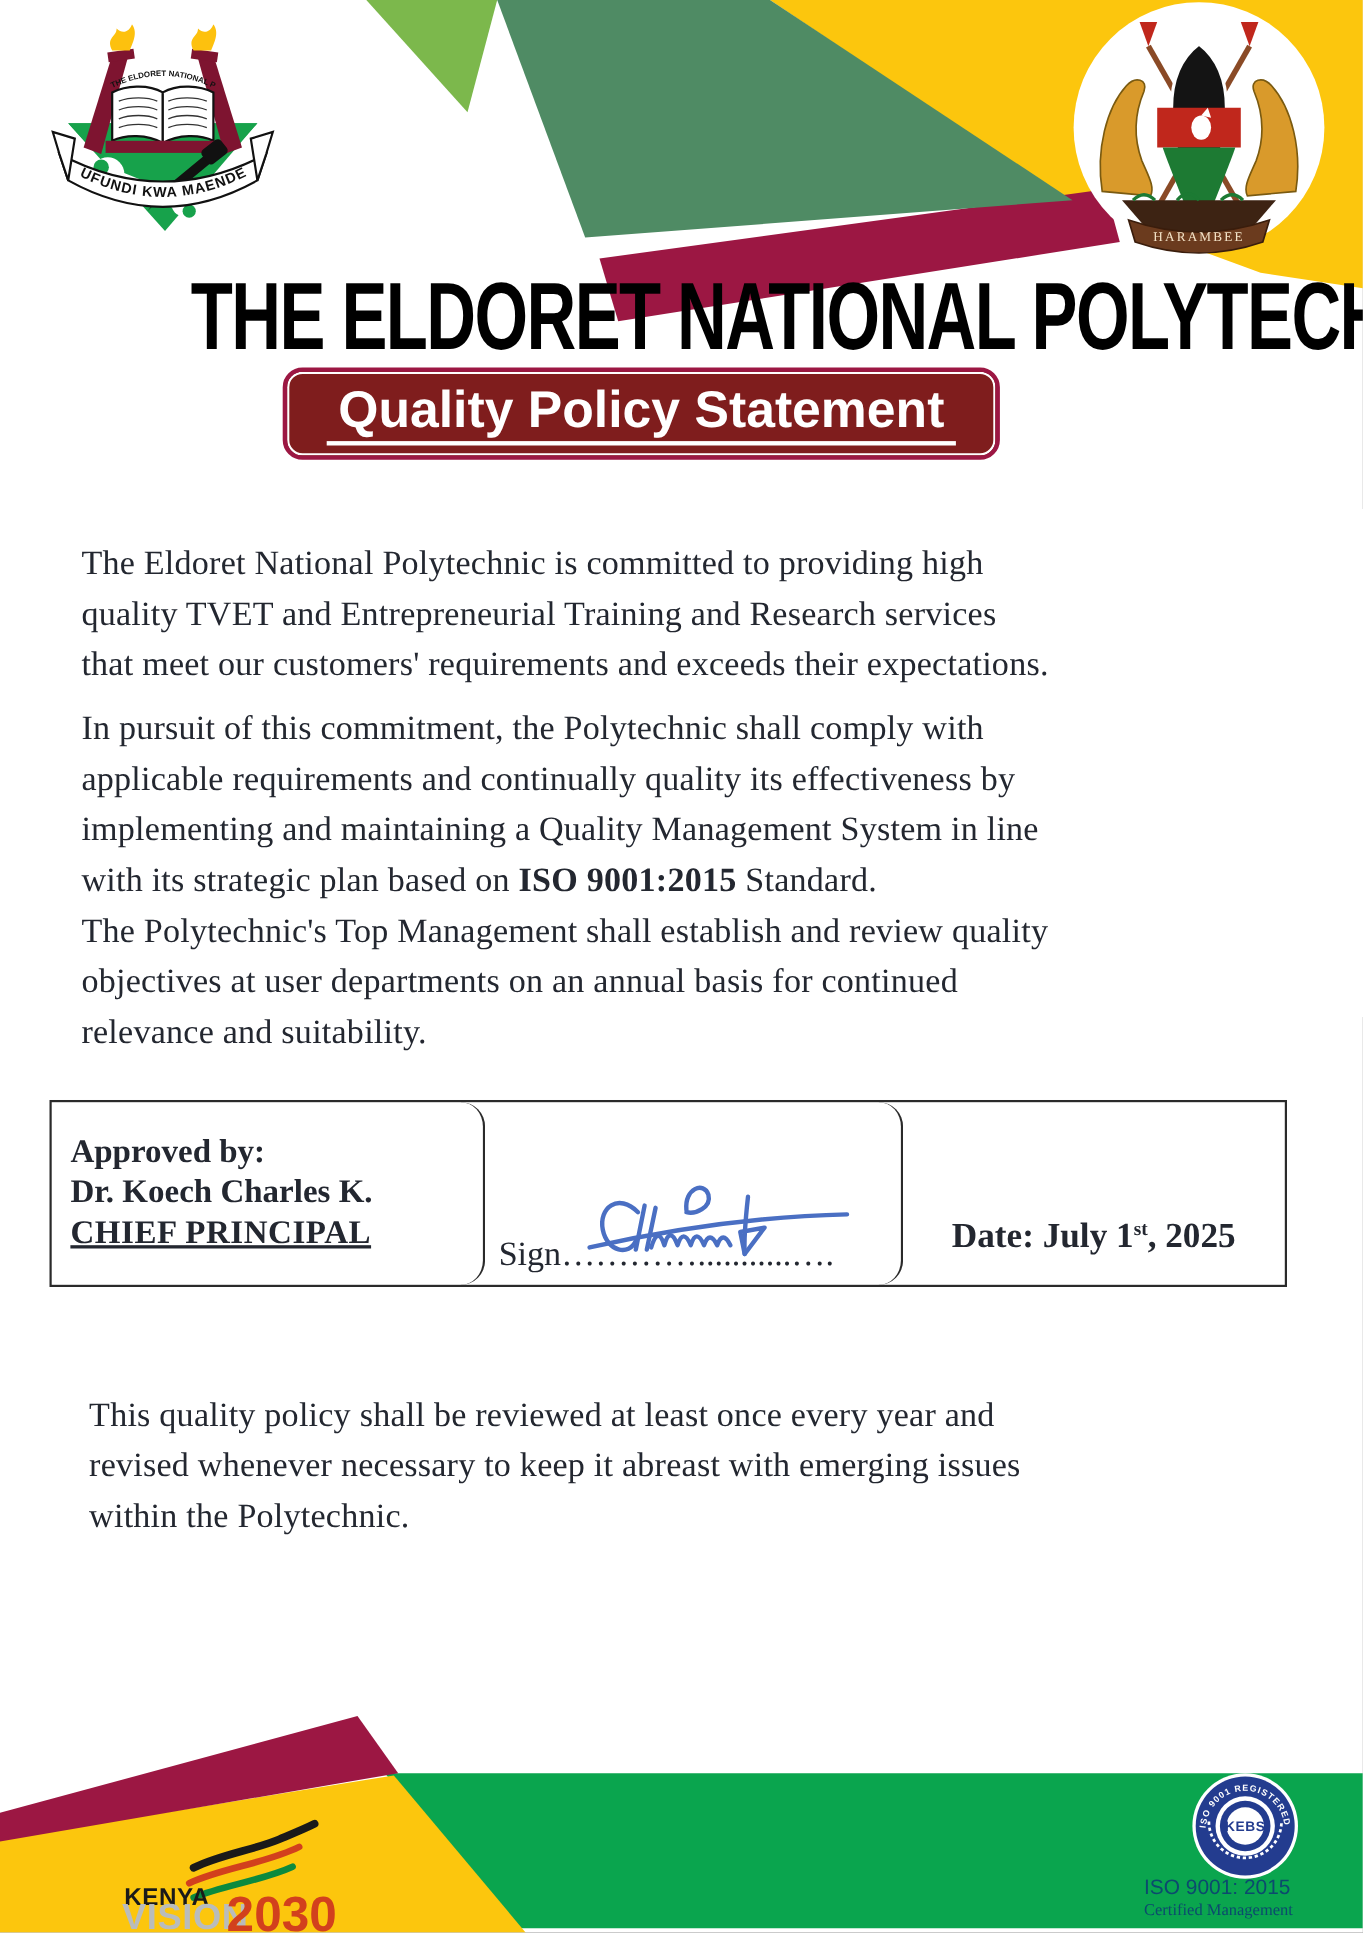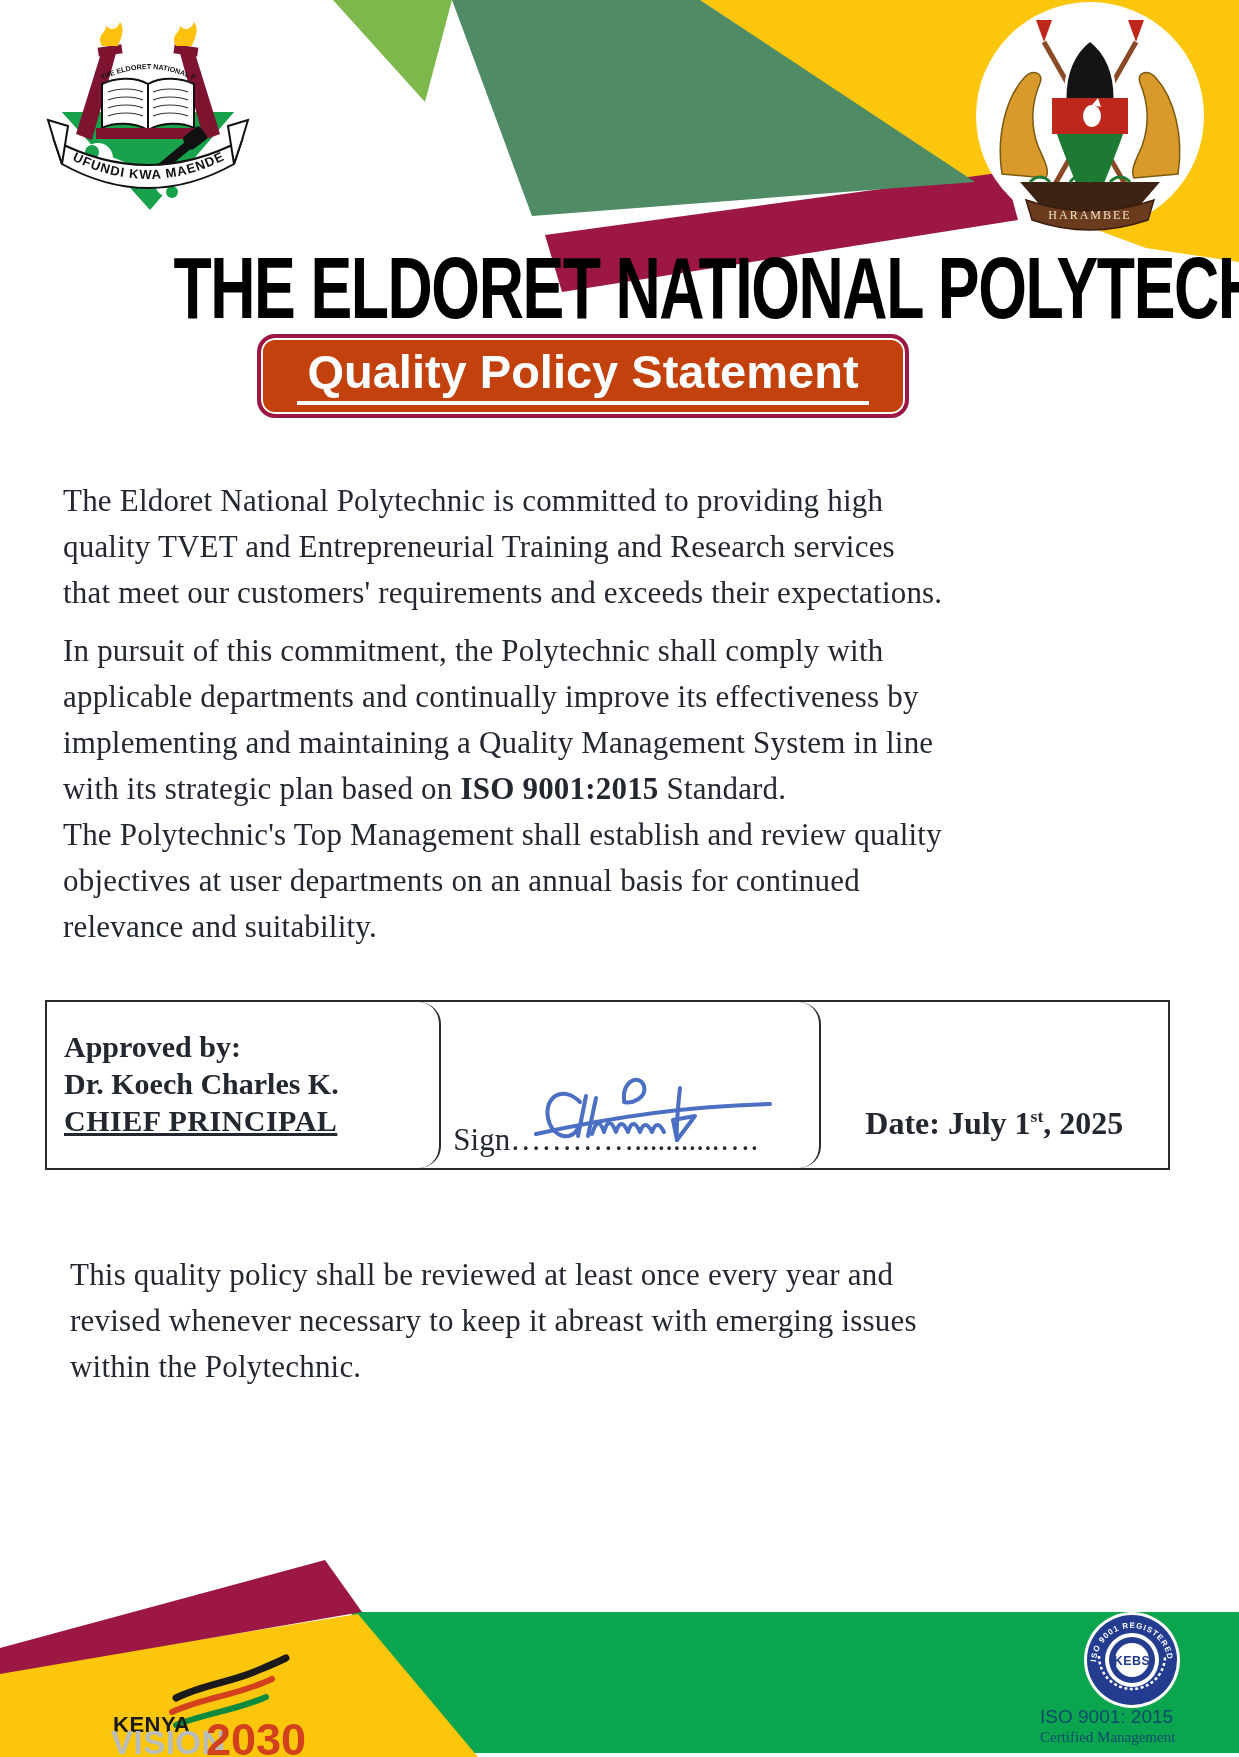--- a/index.html
+++ b/index.html
@@ -16,33 +16,33 @@
   .title{
     position:absolute;top:240px;left:0;width:1239px;height:96px;
     text-align:center;white-space:nowrap;
     font-family:"Liberation Sans", sans-serif;font-weight:bold;
     font-size:87px;letter-spacing:-2px;color:#000;
     transform:scaleX(0.72);transform-origin:50% 50%;
     line-height:96px;
   }
   .banner{
     position:absolute;top:334px;left:257px;width:652px;height:84px;
-    background:#c2410c;border:4px solid #9c1743;border-radius:18px;
+    background:#7f1d1d;border:4px solid #9c1743;border-radius:18px;
     box-shadow:inset 0 0 0 2px #ffffff;
     display:flex;align-items:center;justify-content:center;box-sizing:border-box;
   }
   .banner span{
     font-family:"Liberation Sans", sans-serif;font-weight:bold;color:#fff;
     font-size:47px;letter-spacing:0;border-bottom:4px solid #fff;
     padding:0 10px 5px 10px;line-height:1.05;
   }
 
   
   .para{
-    position:absolute;left:63px;width:1110px;margin:0;
+    position:absolute;left:63px;width:1110px;margin:11px;
     font-size:31px;line-height:46px;letter-spacing:0.2px;
   }
   #p1{top:478px;}
   #p2{top:628px;}
   #p3{top:812px;}
   #p4{top:1252px;left:70px;}
 
   
   .approval-box{
     position:absolute;top:1000px;left:45px;width:1125px;height:170px;
@@ -172,21 +172,21 @@
   </div>
 
   <p class="para" id="p1">
     <span>The Eldoret National Polytechnic is committed to providing high</span><br>
     <span>quality TVET and Entrepreneurial Training and Research services</span><br>
     <span>that meet our customers' requirements and exceeds their expectations.</span>
   </p>
 
   <p class="para" id="p2">
     <span>In pursuit of this commitment, the Polytechnic shall comply with</span><br>
-    <span>applicable departments and continually improve its effectiveness by</span><br>
+    <span>applicable requirements and continually quality its effectiveness by</span><br>
     <span>implementing and maintaining a Quality Management System in line</span><br>
     <span>with its strategic plan based on </span><b>ISO 9001:2015</b><span> Standard.</span>
   </p>
 
   <p class="para" id="p3">
     <span>The Polytechnic's Top Management shall establish and review quality</span><br>
     <span>objectives at user departments on an annual basis for continued</span><br>
     <span>relevance and suitability.</span>
   </p>
 

